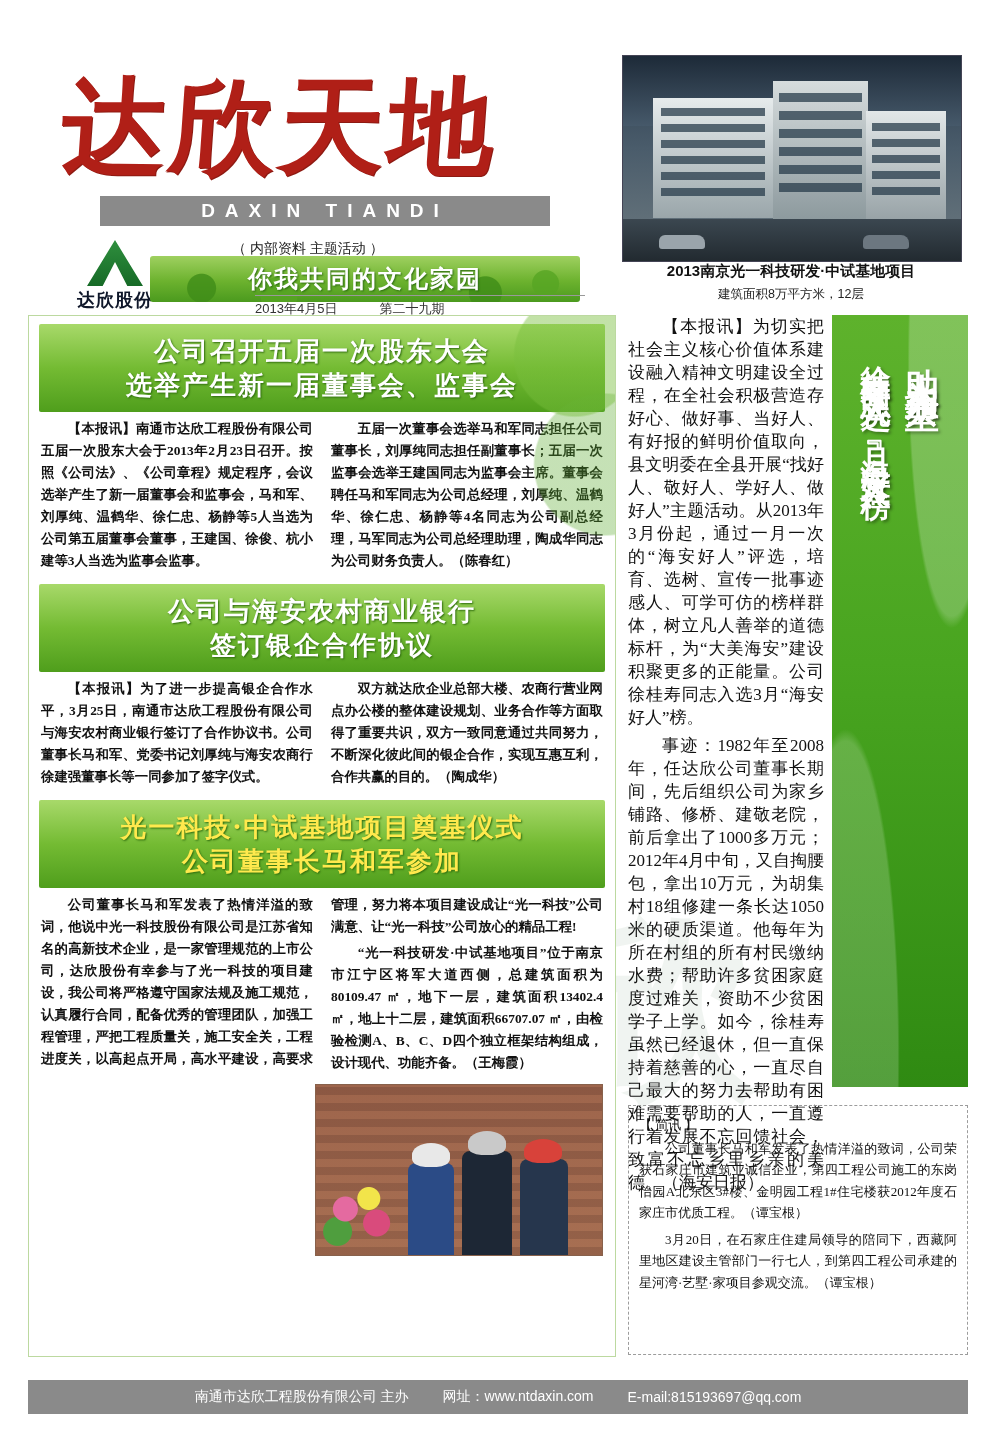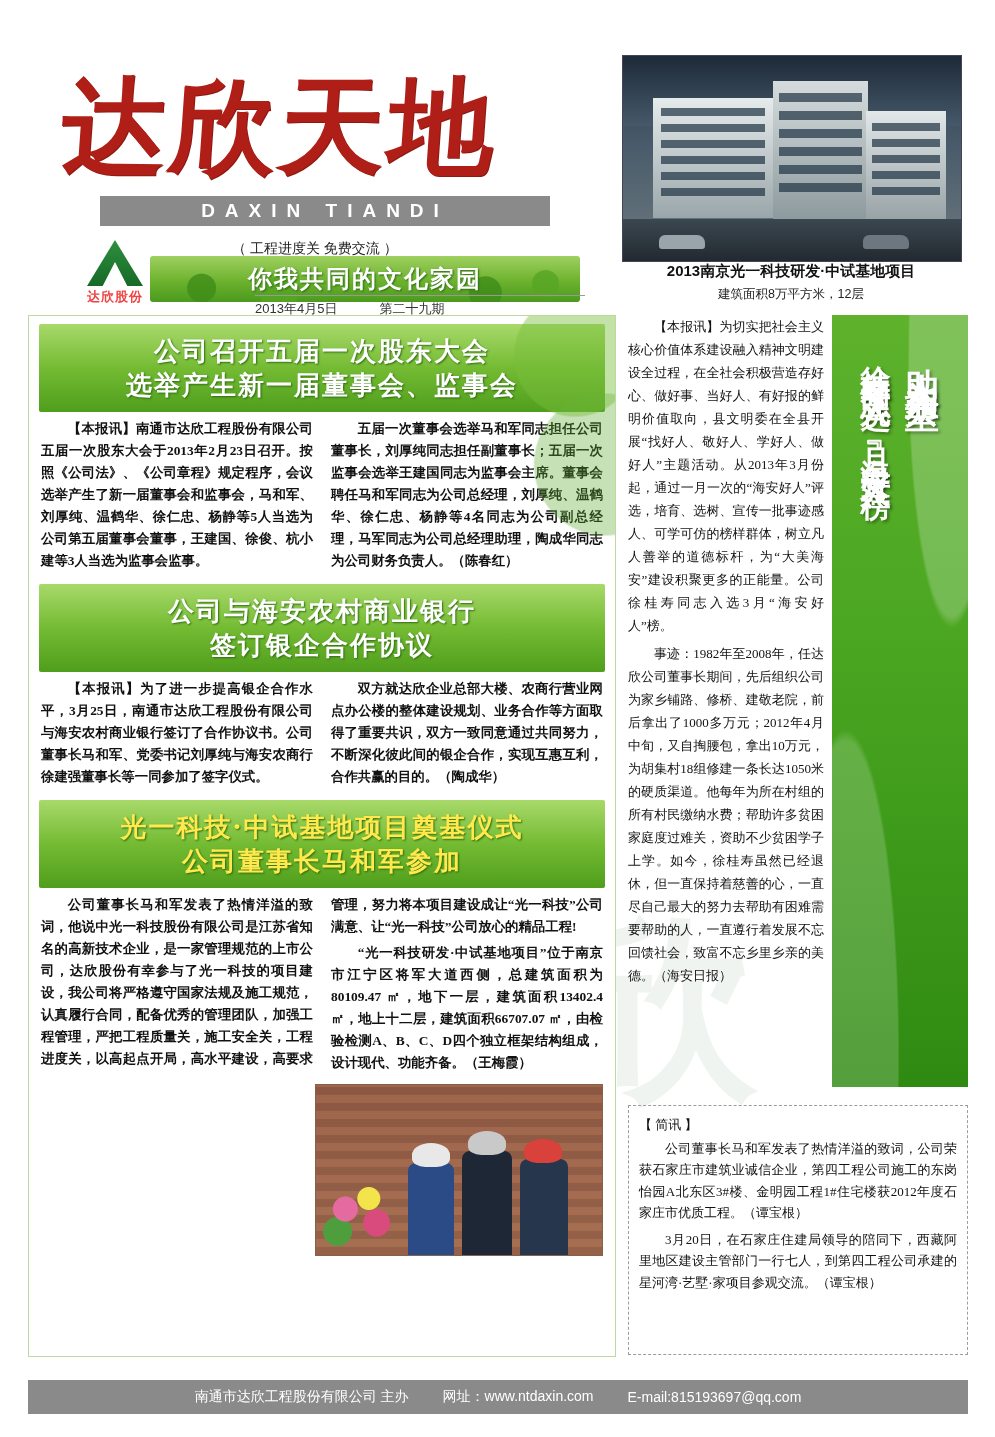--- a/index.html
+++ b/index.html
@@ -58,21 +58,21 @@
   }
   .logo{
     position:absolute;left:75px;top:240px;width:80px;text-align:center;
   }
   .logo-mark{
     width:56px;height:46px;margin:0 auto;
     background:linear-gradient(180deg,#2f8f3e,#166a27);
     clip-path:polygon(50% 0,100% 100%,72% 100%,50% 48%,28% 100%,0 100%);
   }
   .logo-text{
-    font-size:13px;color:#ef4444;font-weight:bold;margin-top:2px;
+    font-size:18px;color:#0f172a;font-weight:bold;margin-top:2px;
     font-family:Liberation Mono, monospace;letter-spacing:1px;
   }
   .issue-line{
     position:absolute;left:255px;top:295px;width:330px;
     border-top:1px solid #999;padding-top:4px;
     font-size:13px;color:#333;font-family:"Liberation Sans",sans-serif;
     display:flex;gap:42px;
   }
 
   
@@ -137,21 +137,21 @@
   .np-flowers{position:absolute;left:6px;bottom:4px;width:78px;height:70px;
      background:radial-gradient(circle at 30% 40%,#e46aa0 0 12px,transparent 13px),
                 radial-gradient(circle at 60% 25%,#f2e44a 0 11px,transparent 12px),
                 radial-gradient(circle at 70% 60%,#d94b7c 0 13px,transparent 14px),
                 radial-gradient(circle at 20% 72%,#4f9e3e 0 14px,transparent 15px);}
 
   
   .right-col{position:absolute;left:600px;top:0;width:340px;height:1040px;}
   .rc-text{
     position:absolute;left:0;top:0;width:196px;
-    font-size:13px;line-height:23px;text-align:justify;
+    font-size:17px;line-height:23px;text-align:justify;
   }
   .rc-text p{margin:0 0 5px 0;text-indent:2em;}
   .vbanner{
     position:absolute;left:204px;top:0;width:136px;height:772px;
     background:linear-gradient(180deg,#5eb22c 0%,#49a520 45%,#2f8a12 100%);
     overflow:hidden;
   }
   .vbanner:before{
     content:"";position:absolute;inset:0;
     background:
@@ -192,21 +192,21 @@
   }
 </style>
 </head>
 <body>
 
 <div class="page">
 
   <div class="masthead">
     <div class="title-cn">达欣天地</div>
     <div class="title-bar">DAXIN TIANDI</div>
-    <div class="subtitle-note">（ 工程进度关   免费交流 ）</div>
+    <div class="subtitle-note">（ 内部资料   主题活动 ）</div>
 
     <div class="logo">
       <div class="logo-mark"></div>
       <div class="logo-text">达欣股份</div>
     </div>
 
     <div class="green-band">
       <div class="band-text">你我共同的文化家园</div>
     </div>
 

